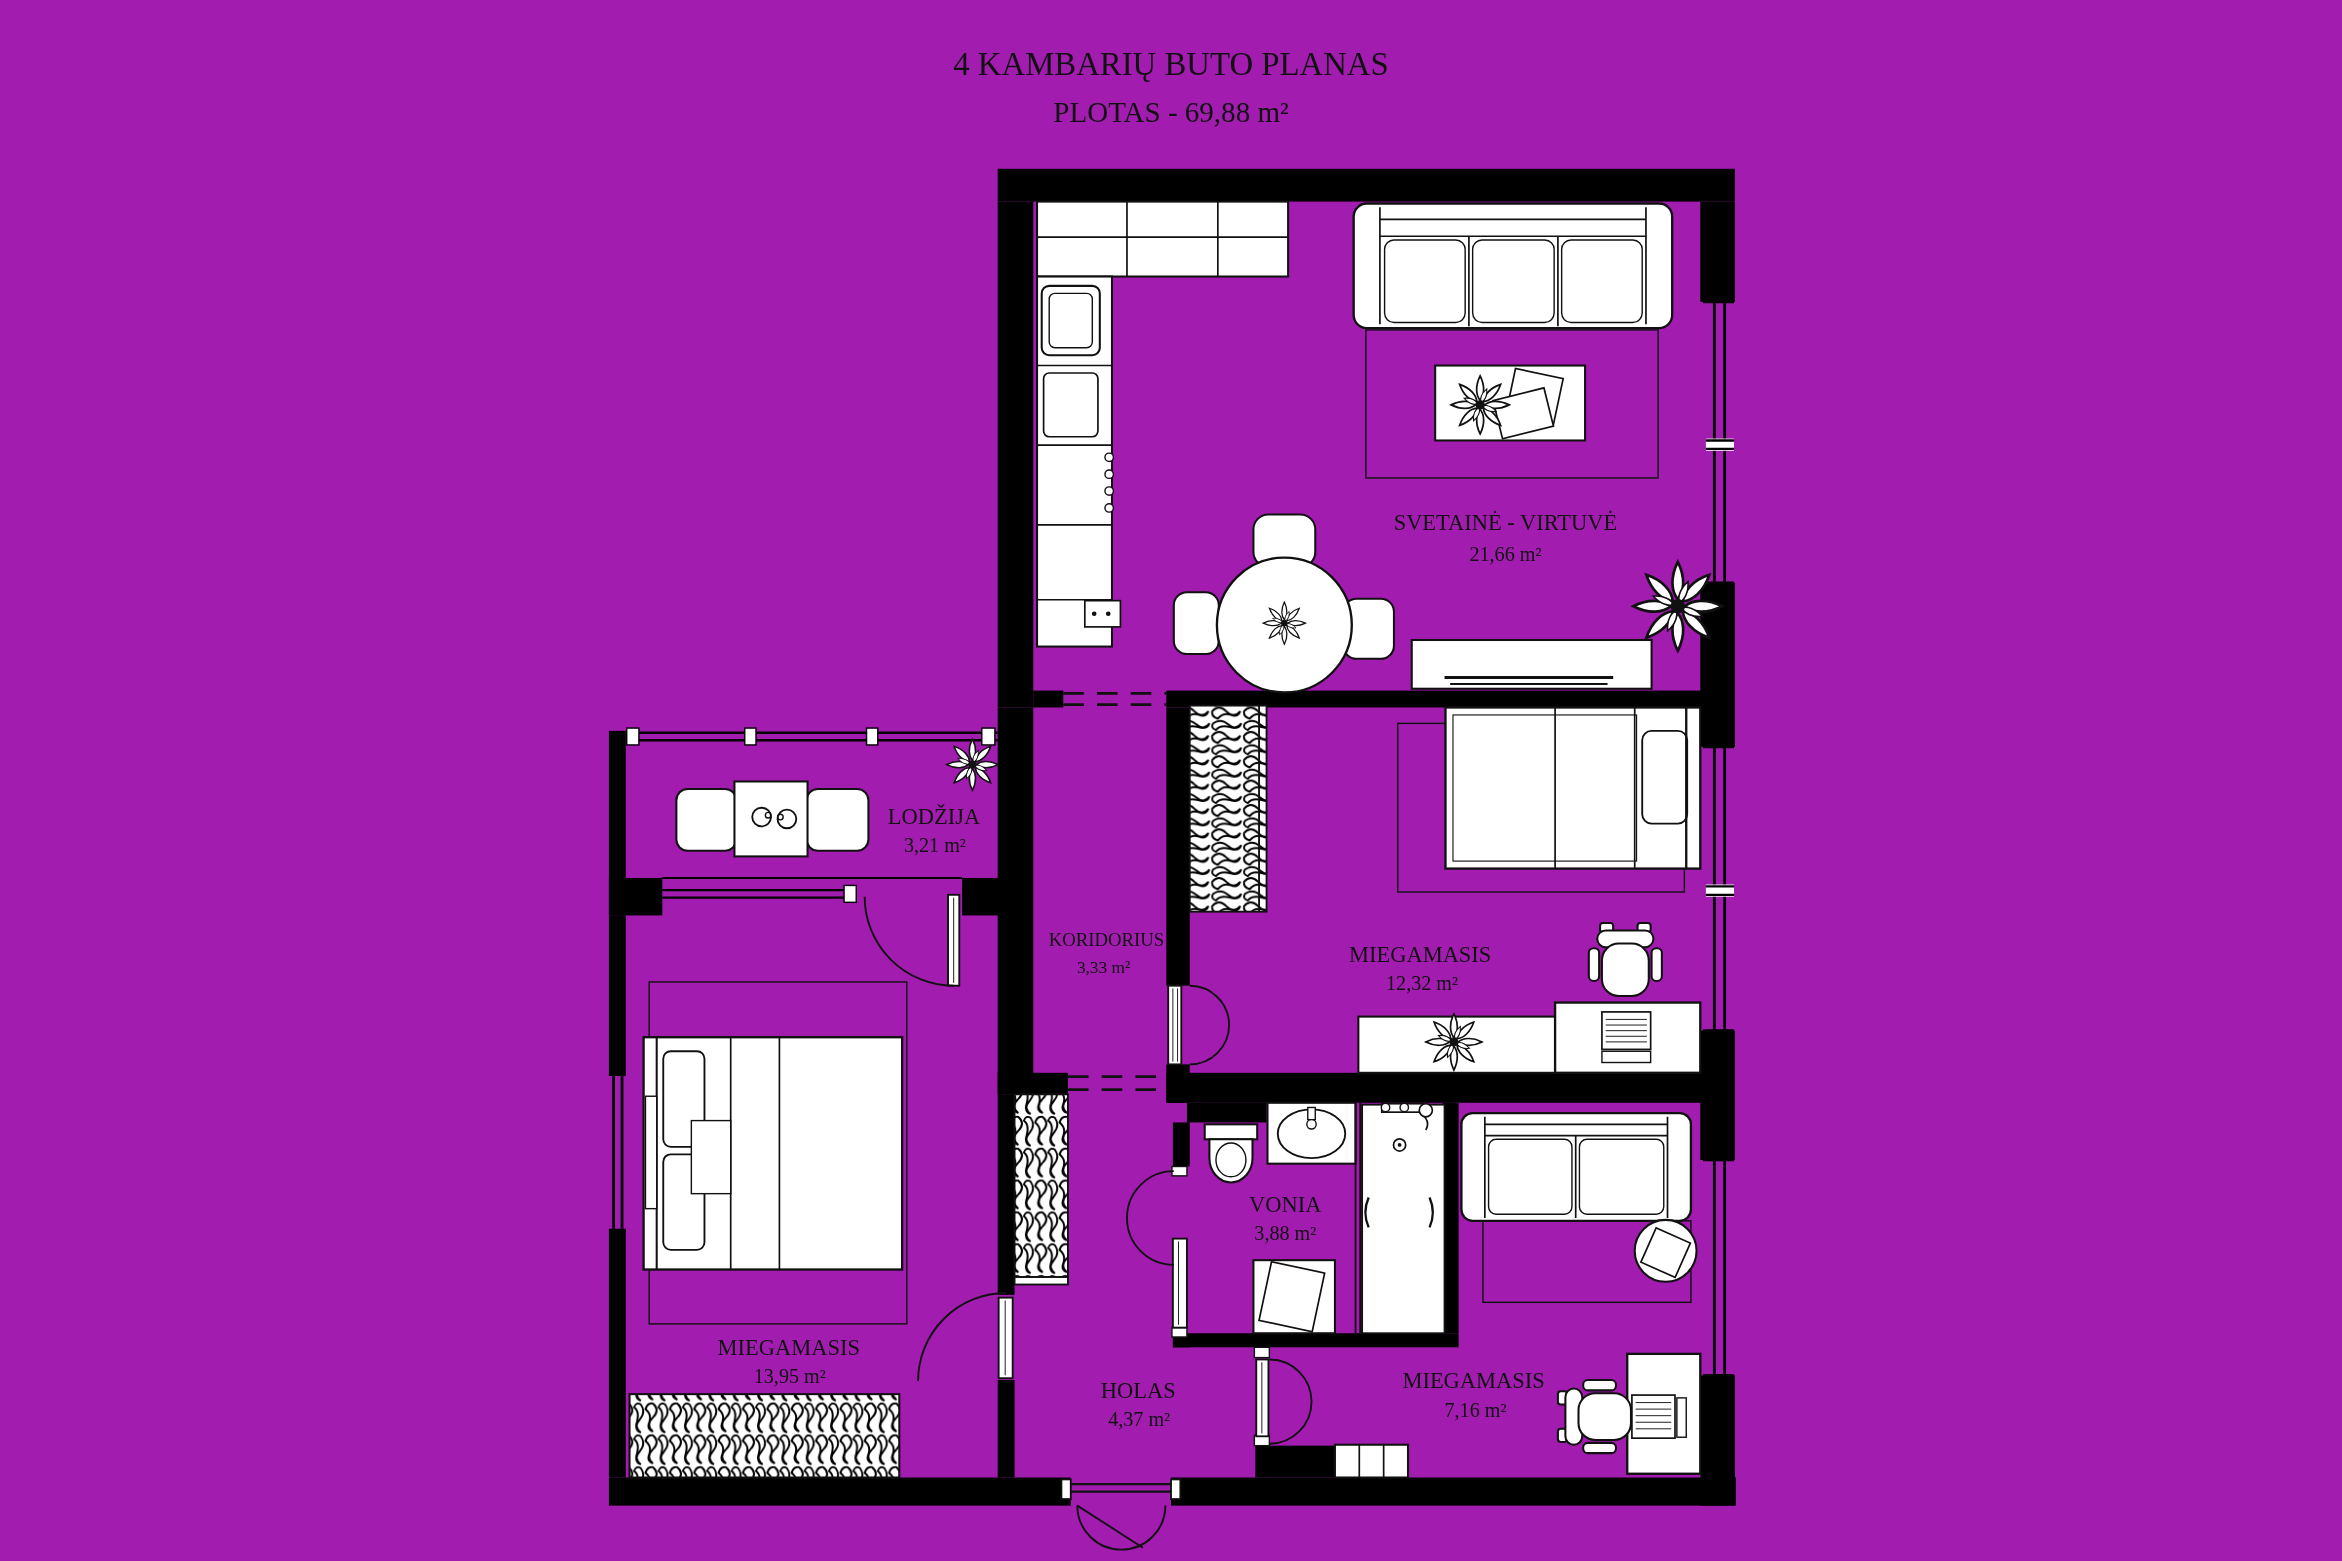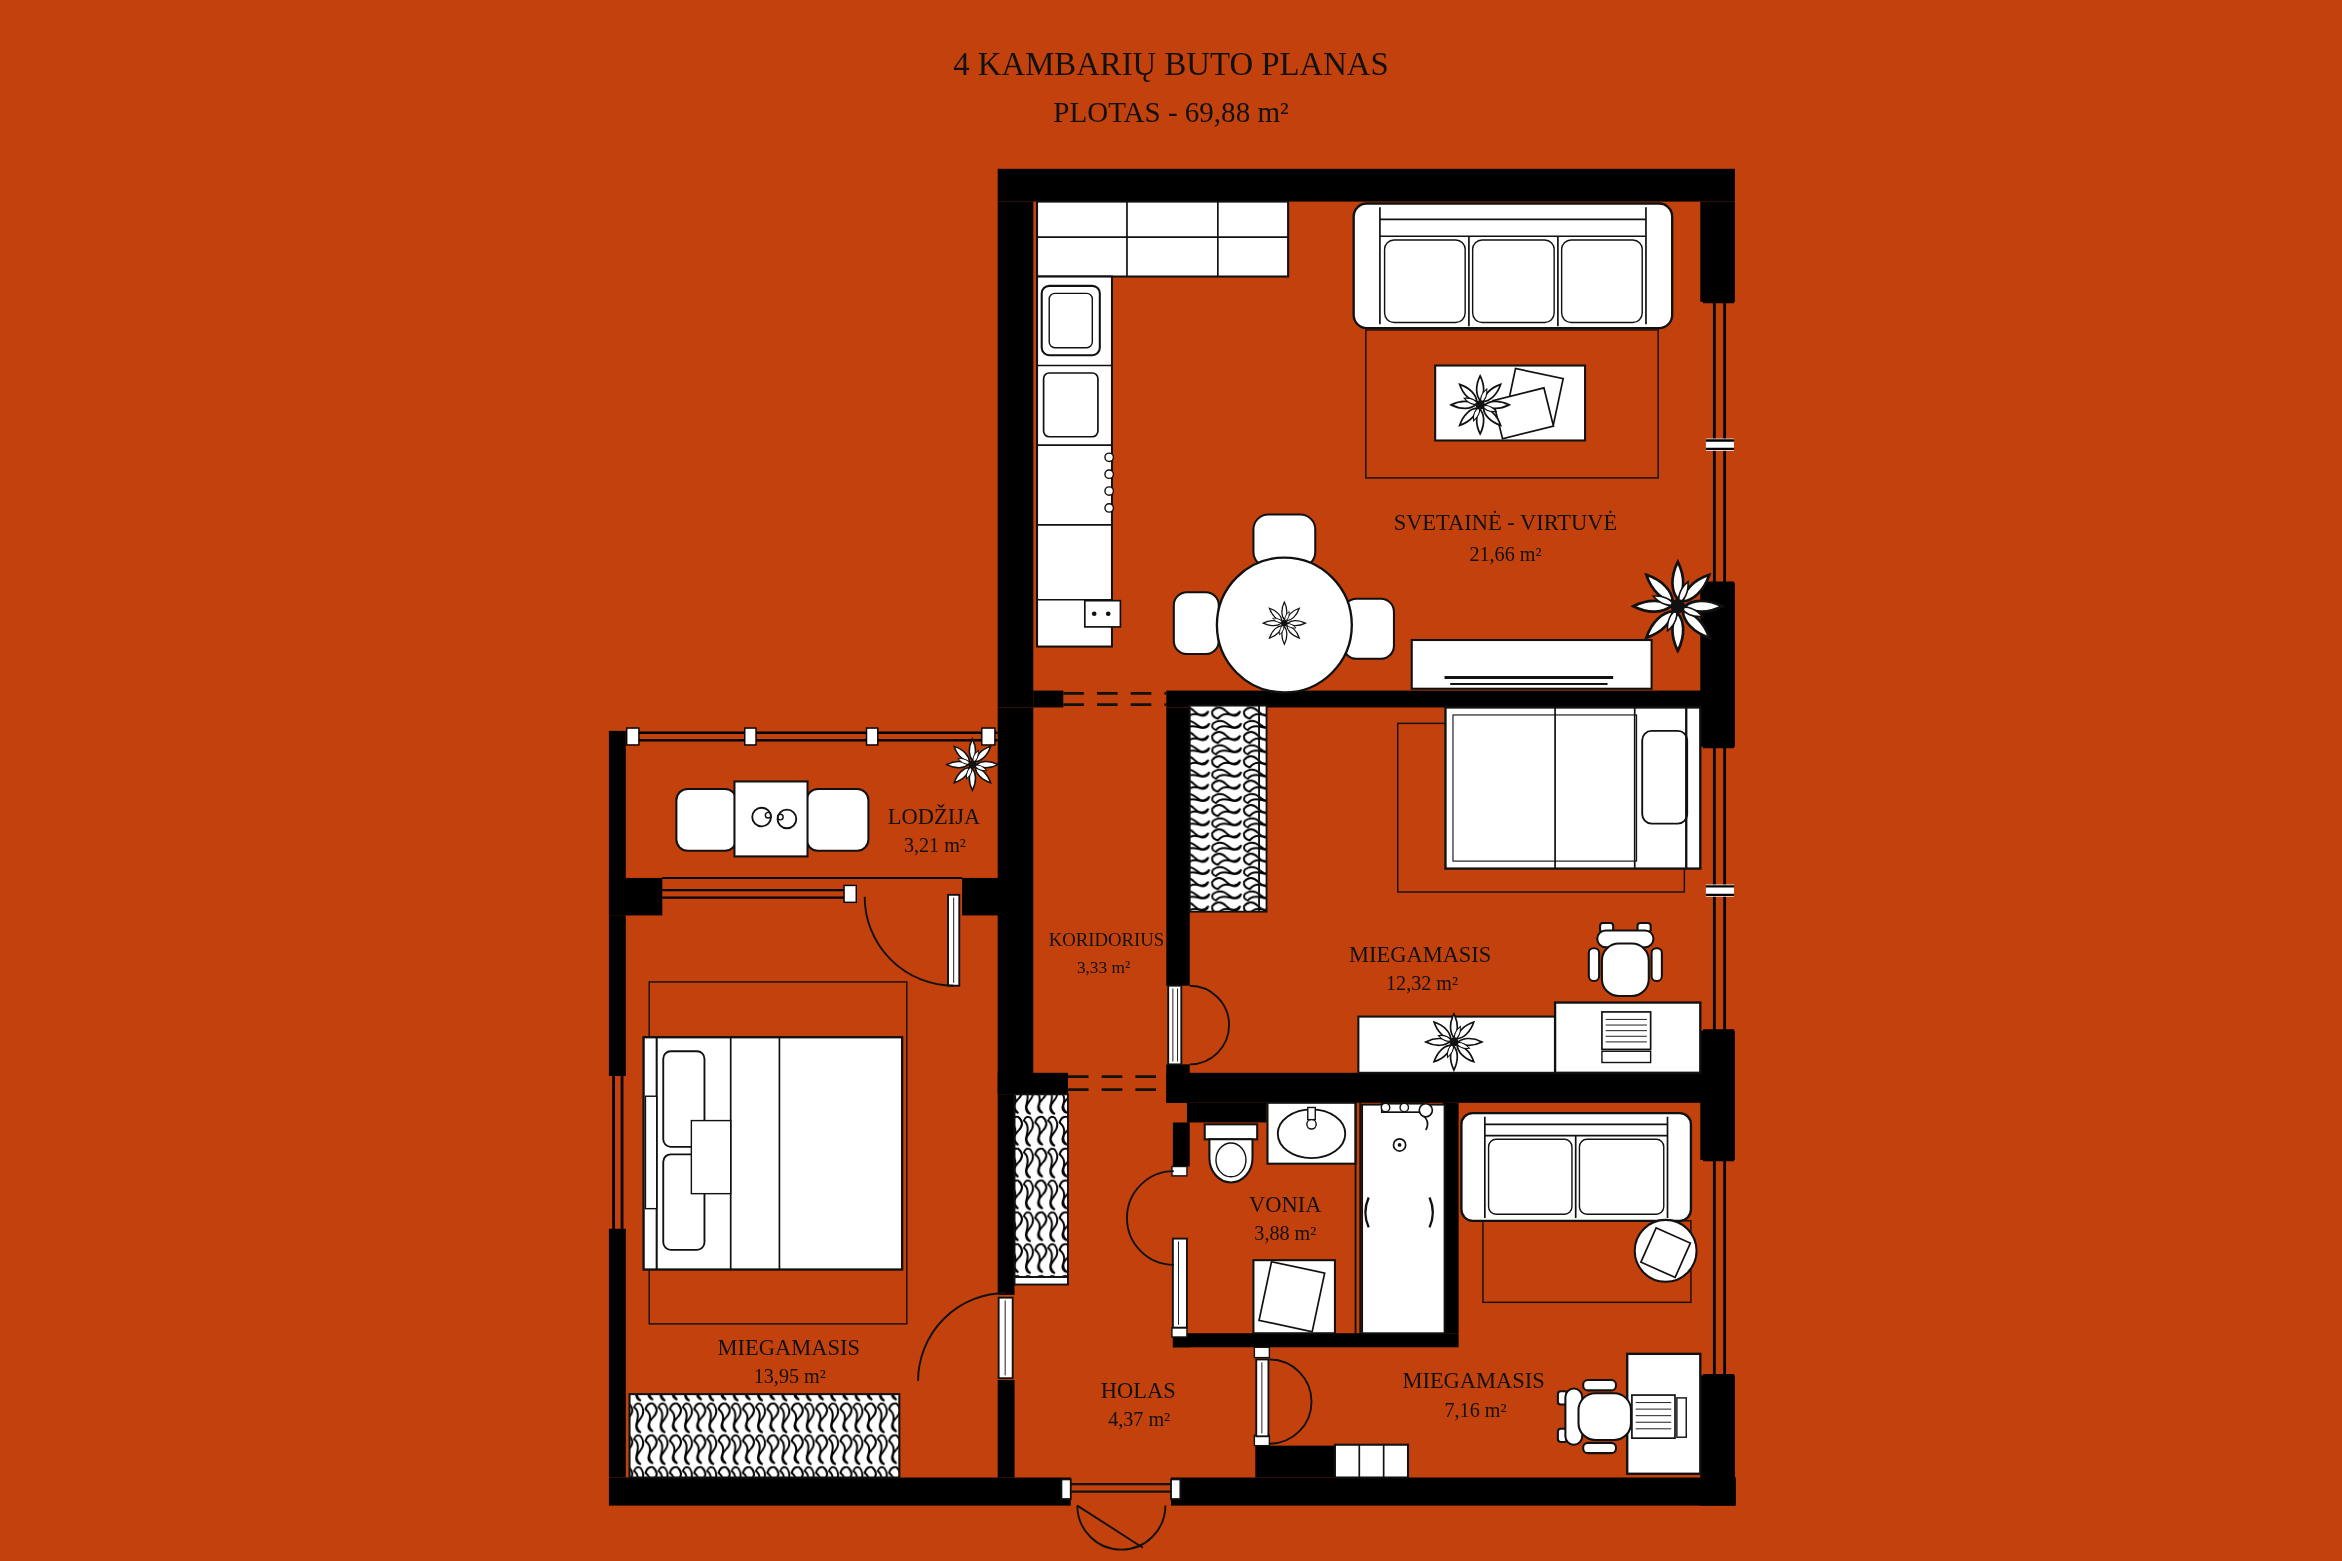--- a/index.html
+++ b/index.html
@@ -1,16 +1,16 @@
 <!DOCTYPE html>
 <html style="font-size:15px"><head>
 <meta charset="utf-8">
 <style>
   html,body{margin:0;padding:0;background:#fff;}
-  .canvas{position:relative;width:2342px;height:1562px;background:#c2410c;overflow:hidden;
+  .canvas{position:relative;width:2342px;height:1562px;background:#a21caf;overflow:hidden;
           font-family:"Liberation Serif","DejaVu Serif",serif;}
   svg{position:absolute;left:0;top:0;}
   text{font-family:"Liberation Serif","DejaVu Serif",serif;fill:#111;}
   .room-name{font-size:24px;}
   .room-area{font-size:21.5px;}
   .room-name-sm{font-size:20px;}
   .room-area-sm{font-size:18.5px;}
   .title1{font-size:35px;}
   .title2{font-size:31px;}
 </style>

